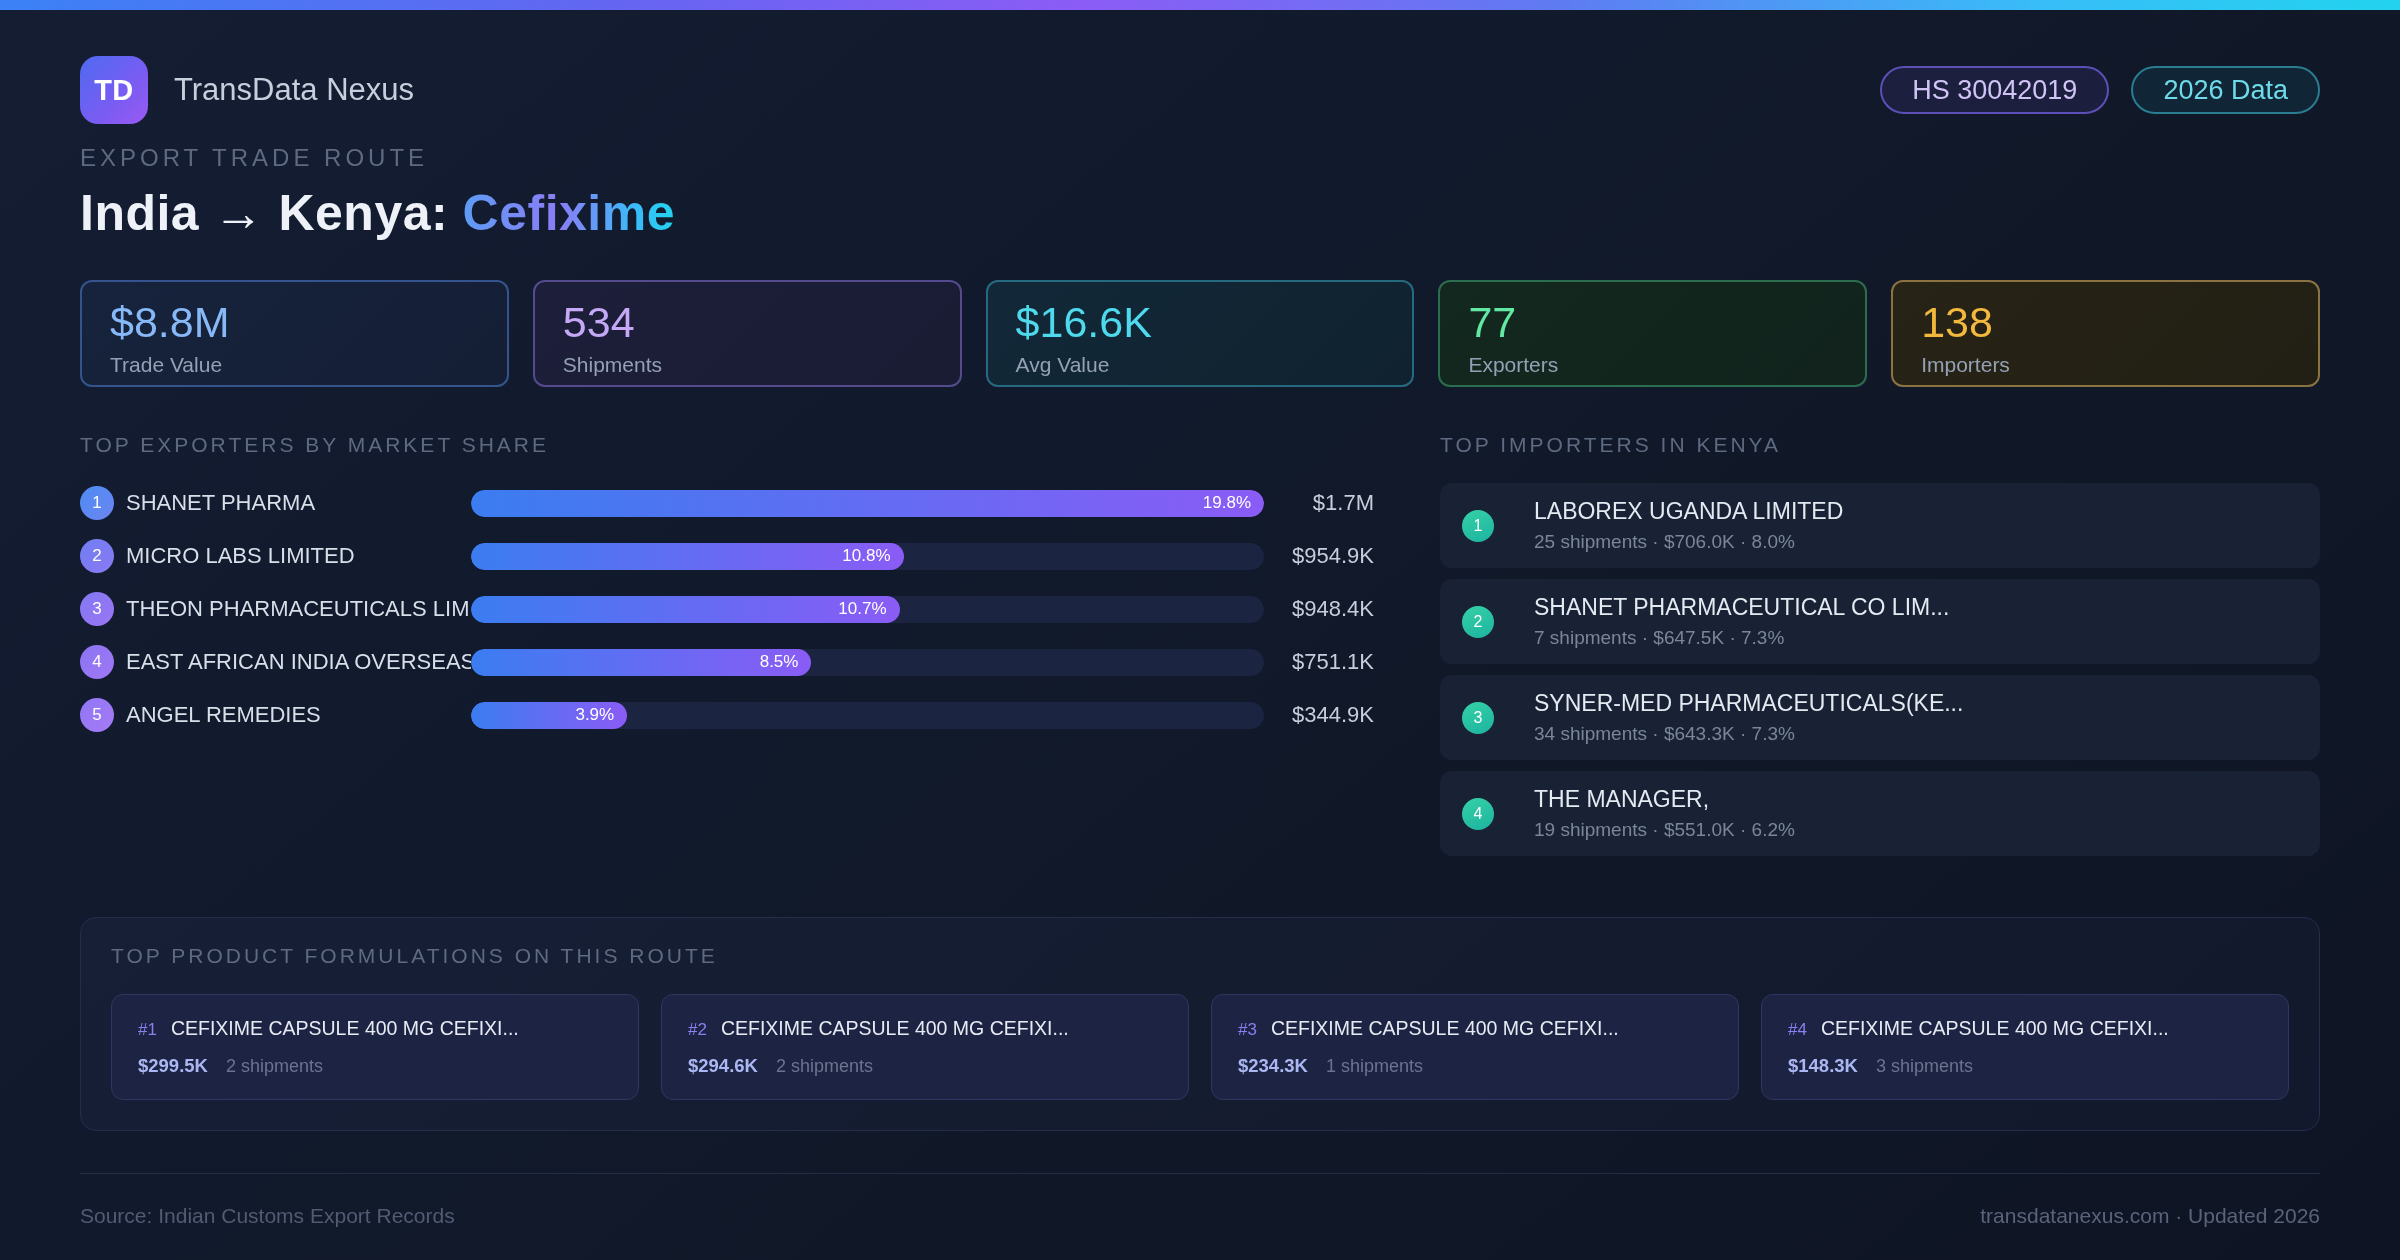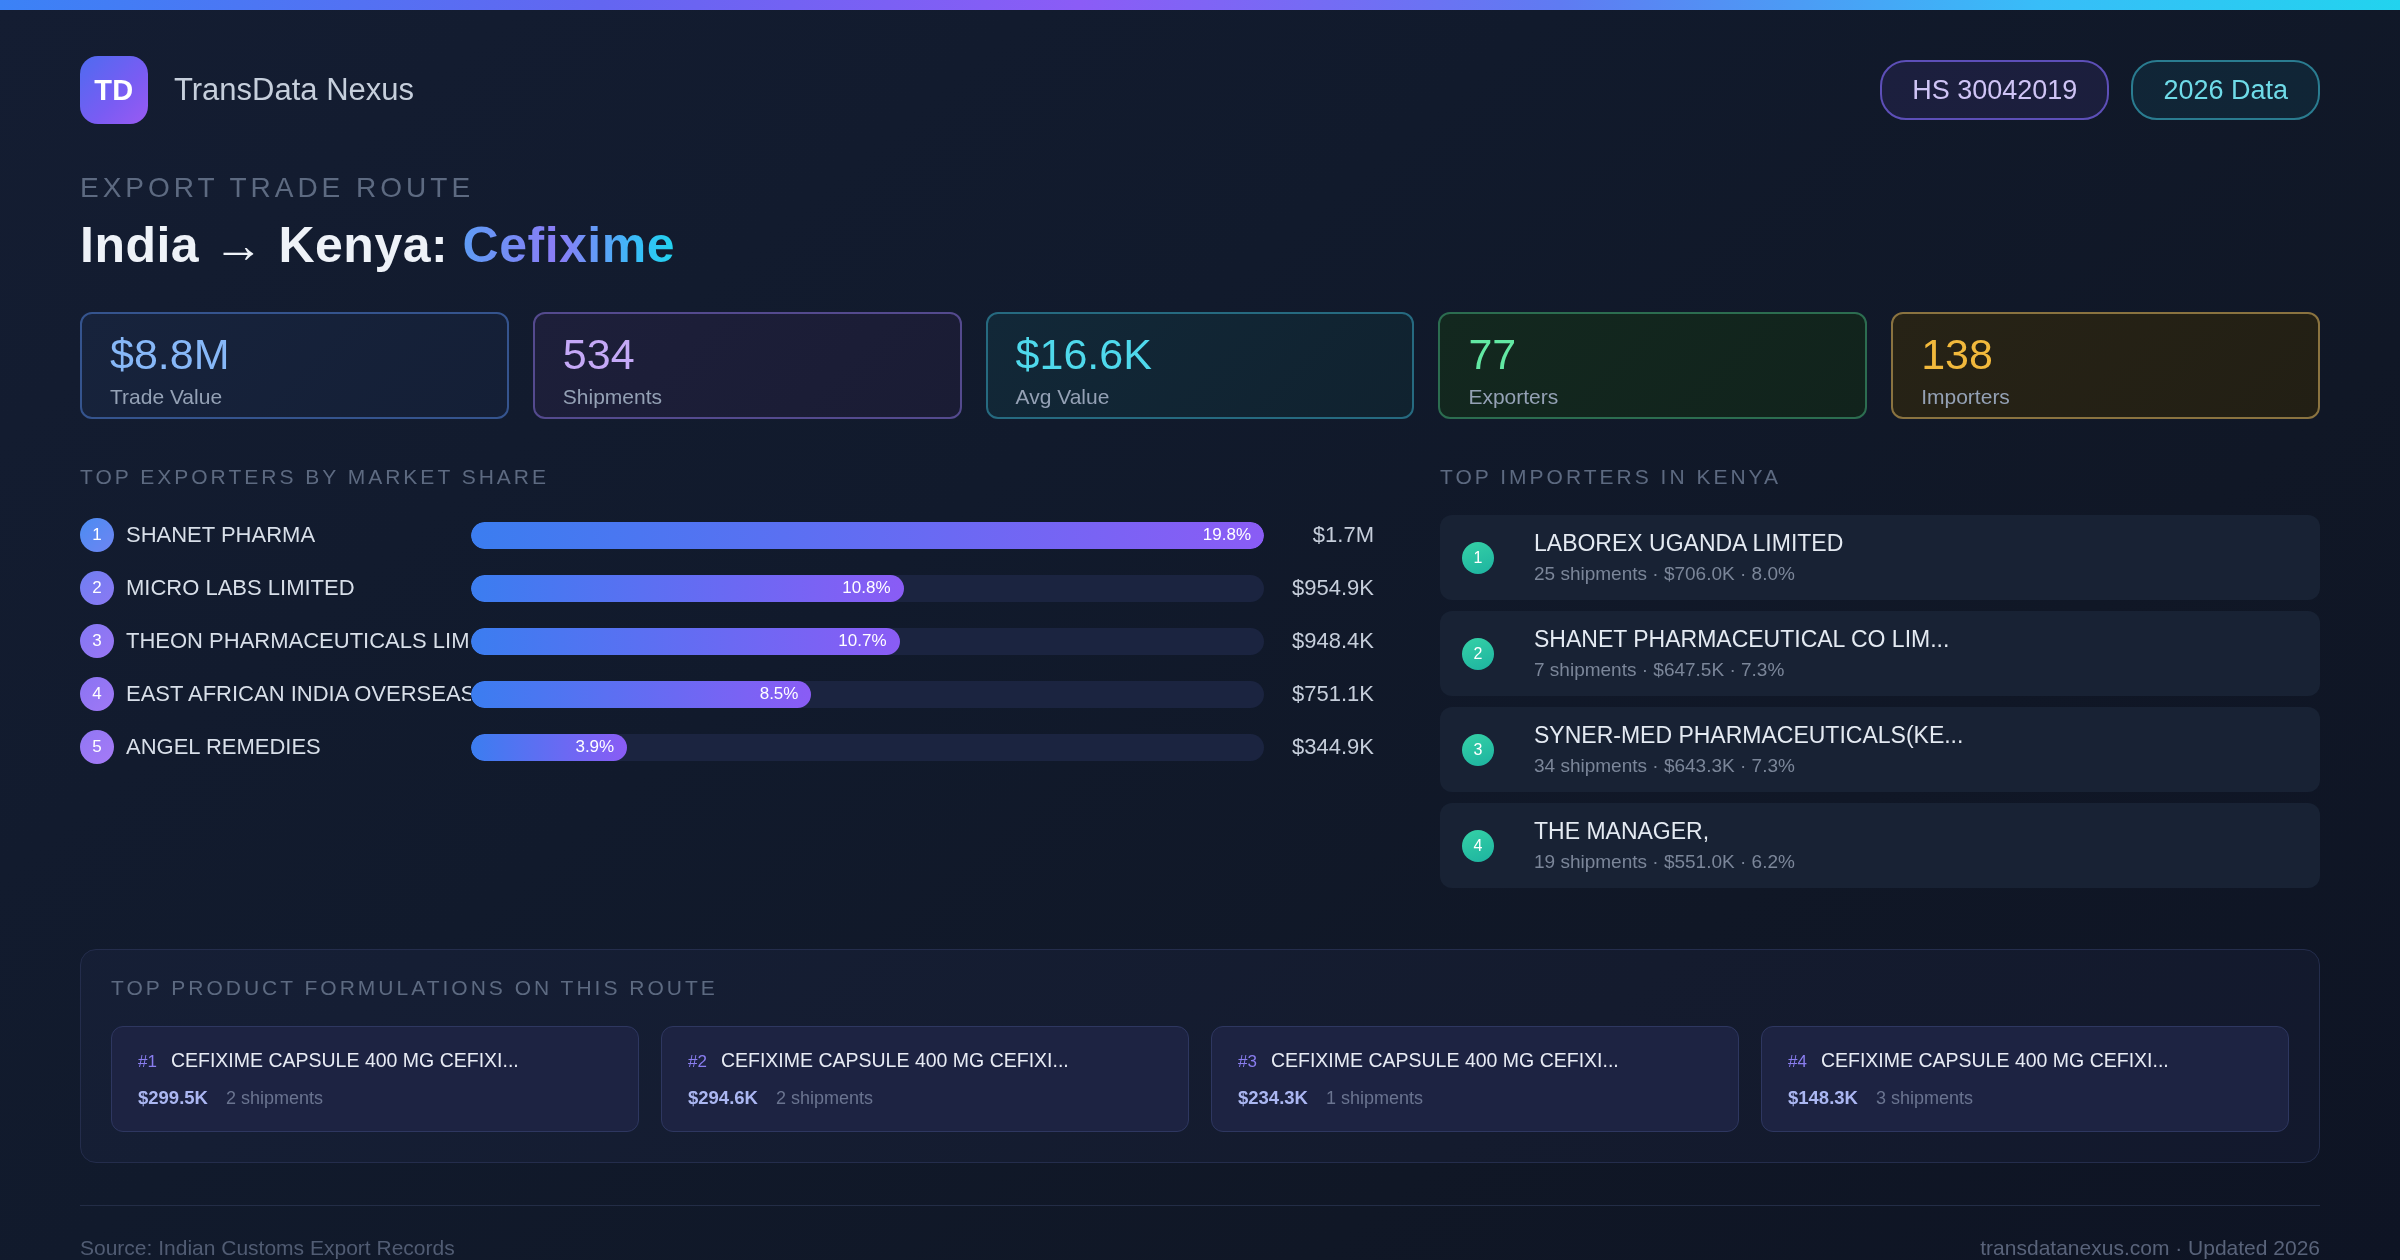--- a/index.html
+++ b/index.html
@@ -24,28 +24,28 @@
   .header { margin-top:46px; display:flex; align-items:center; }
   .logo {
     width:68px; height:68px; border-radius:18px;
     background:linear-gradient(135deg,#4e6bf0 0%,#7a5cf3 60%,#9a5af2 100%);
     display:flex; align-items:center; justify-content:center;
     font-size:29px; font-weight:bold; color:#ffffff; letter-spacing:.5px;
   }
   .brand { margin-left:26px; font-size:31px; color:#c6cfdc; }
   .header-spacer { flex:1; }
   .pill {
-    height:60px; border-radius:26px; display:flex; align-items:center;
+    height:48px; border-radius:26px; display:flex; align-items:center;
     padding:0 30px; font-size:27px; margin-left:22px;
   }
   .pill-hs { border:2px solid #5d4fb8; color:#cfc4f5; background:rgba(124,92,246,0.10); }
   .pill-year { border:2px solid #2a7c90; color:#6fdbe8; background:rgba(34,211,238,0.07); }
 
   
-  .eyebrow { margin-top:48px; font-size:28px; letter-spacing:4px; color:#5d6a81; }
+  .eyebrow { margin-top:20px; font-size:24px; letter-spacing:4px; color:#5d6a81; }
   .title { margin-top:12px; font-size:50px; font-weight:700; color:#eef2f8; letter-spacing:.5px; }
   .title .hl {
     background:linear-gradient(90deg,#5e9cf5 0%,#8b7cf6 45%,#38bdf8 82%,#22d3ee 100%);
     -webkit-background-clip:text; background-clip:text; color:transparent;
   }
 
   
   .stats { margin-top:38px; display:flex; gap:24px; }
   .stat {
     flex:1; height:107px; border-radius:12px; padding:16px 28px 0 28px;

